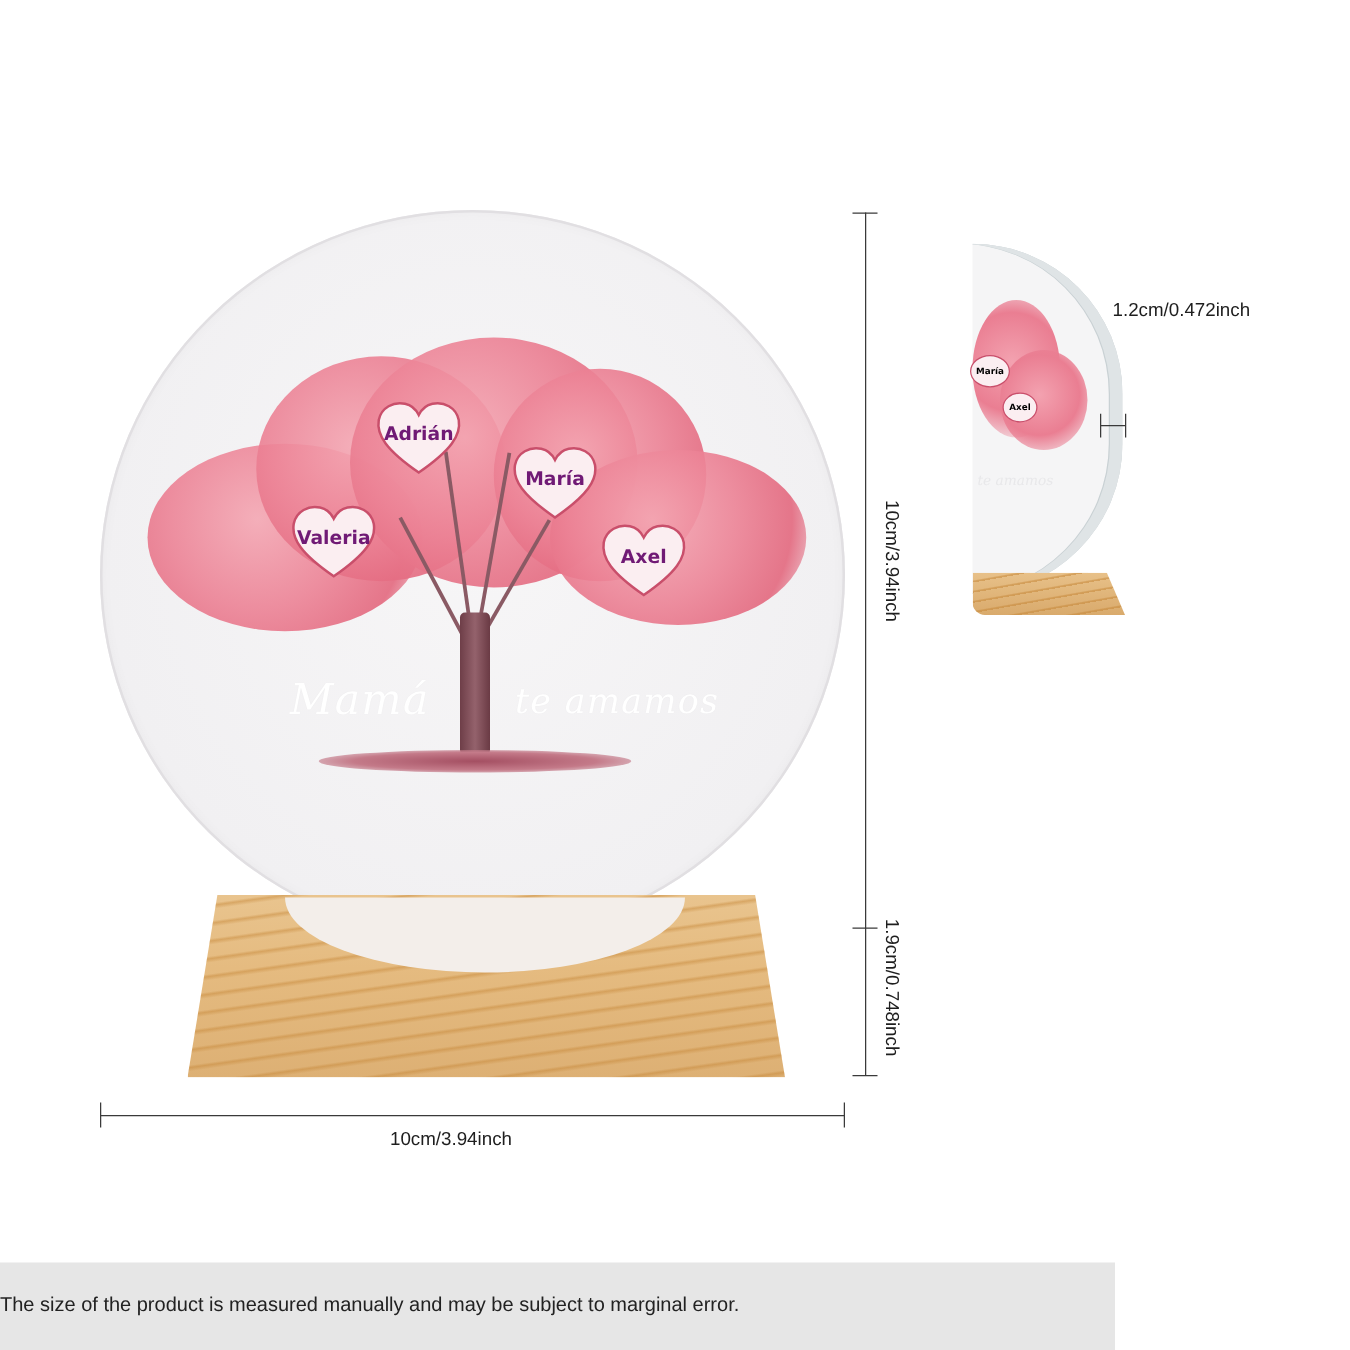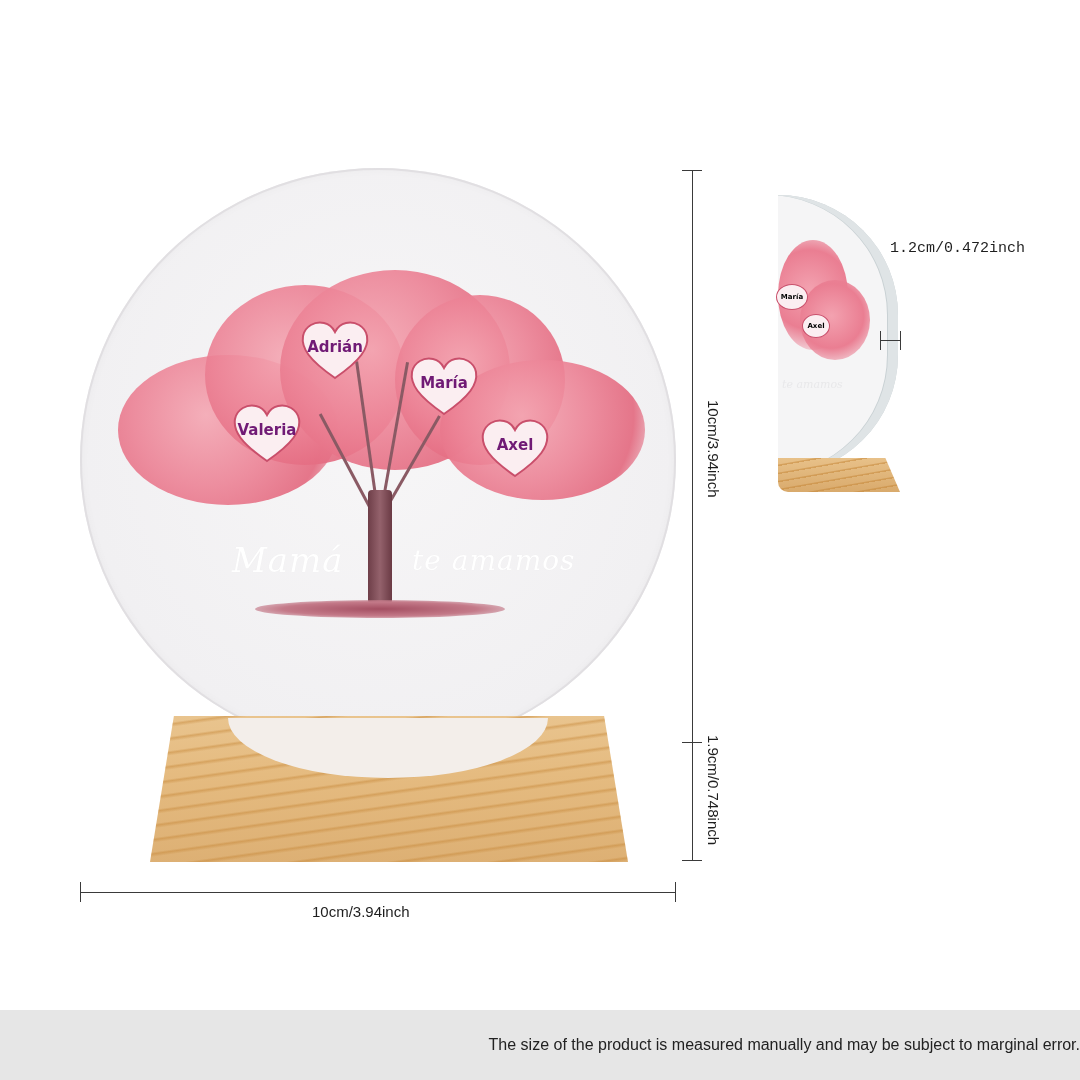--- a/index.html
+++ b/index.html
@@ -37,21 +37,21 @@
                background:#f5f5f6; box-shadow: inset -10px 0 0 #dfe4e6, inset -11px 0 0 #c9d1d4; }
   .side-canopy { border-radius:50%; background: radial-gradient(circle at 45% 45%, #f3a2b0 0%, #ea7e92 55%, rgba(234,126,146,0) 100%); }
   .side-base { left:778px; top:458px; width:122px; height:34px; clip-path: polygon(0 0, 88% 0, 100% 100%, 0 100%);
                background: repeating-linear-gradient(170deg, rgba(196,132,52,0) 0 6px, rgba(196,132,52,0.5) 7px 8px), linear-gradient(#e8c189,#d9aa6c); border-bottom-left-radius:10px; }
 
   
   .line { background:#3a3a3a; }
   .dim-text { font-family:"Liberation Sans", sans-serif; font-size:15px; color:#1e1e1e; white-space:nowrap; }
   .vtext { transform: rotate(90deg); transform-origin: left top; }
 
-  .footer { left:0; top:1010px; width:1080px; height:70px; background:#e6e6e6; display:flex; align-items:center; justify-content:flex-end; }
+  .footer { left:0; top:1010px; width:892px; height:70px; background:#e6e6e6; display:flex; align-items:center; justify-content:flex-start; }
   .footer-text { font-family:"Liberation Sans", sans-serif; font-size:16px; color:#222; }
 </style>
 </head>
 <body>
 
 <div class="abs disc"></div>
 
 <div class="abs canopy" style="left:118px;top:355px;width:220px;height:150px;"></div>
 <div class="abs canopy" style="left:205px;top:285px;width:200px;height:180px;"></div>
 <div class="abs canopy" style="left:280px;top:270px;width:230px;height:200px;"></div>
@@ -105,21 +105,21 @@
 </div>
 <div class="abs" style="left:802px;top:314px;width:26px;height:22px;border-radius:50%;background:#fbeef1;border:1px solid #c94f6b;font-size:7px;display:flex;align-items:center;justify-content:center;font-weight:bold;">
   <span>Axel</span>
 </div>
 <div class="abs" style="left:782px;top:378px;font-family:'DejaVu Serif',serif;font-style:italic;font-size:11px;color:#e8e8ea;">te amamos</div>
 <div class="abs side-base"></div>
 
 <div class="abs line" style="left:880px;top:340px;width:20px;height:1px;"></div>
 <div class="abs line" style="left:880px;top:331px;width:1px;height:19px;"></div>
 <div class="abs line" style="left:900px;top:331px;width:1px;height:19px;"></div>
-<div class="abs dim-text" style="left:890px;top:240px;font-family:Liberation Mono, monospace;">1.2cm/0.472inch</div>
+<div class="abs dim-text" style="left:890px;top:240px;">1.2cm/0.472inch</div>
 
 <div class="abs line" style="left:692px;top:170px;width:1px;height:690px;"></div>
 <div class="abs line" style="left:682px;top:170px;width:20px;height:1px;"></div>
 <div class="abs line" style="left:682px;top:742px;width:20px;height:1px;"></div>
 <div class="abs line" style="left:682px;top:860px;width:20px;height:1px;"></div>
 <div class="abs dim-text vtext" style="left:722px;top:400px;">10cm/3.94inch</div>
 <div class="abs dim-text vtext" style="left:722px;top:735px;">1.9cm/0.748inch</div>
 
 <div class="abs line" style="left:80px;top:892px;width:596px;height:1px;"></div>
 <div class="abs line" style="left:80px;top:882px;width:1px;height:20px;"></div>

